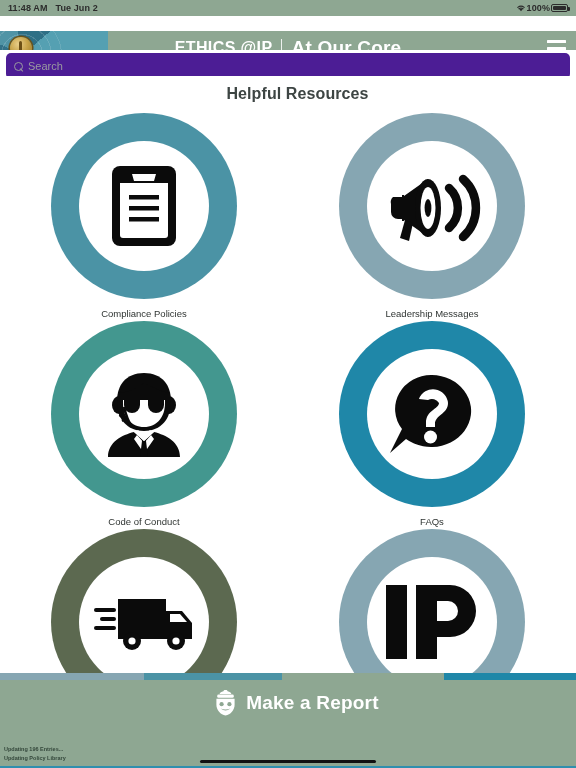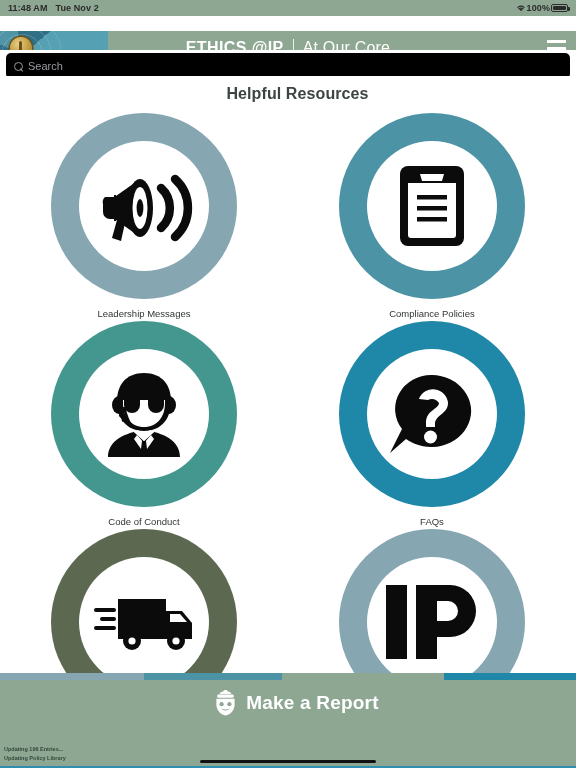--- a/index.html
+++ b/index.html
@@ -57,35 +57,35 @@
     content:""; position:absolute; left:9px; top:4px; width:3px; height:14px;
     background:#6b4f15; border-radius:2px;
   }
   .appbar-titles {
     position:absolute; left:0; right:0; top:0; height:34px;
     display:flex; align-items:center; justify-content:center; gap:9px;
     color:#ffffff; pointer-events:none;
   }
   .title-bold { font-size:16px; font-weight:bold; letter-spacing:.4px; }
   .title-div { width:1px; height:19px; background:rgba(255,255,255,.85); }
-  .title-light { font-size:16px; font-weight:400; letter-spacing:.2px; }
+  .title-light { font-size:19px; font-weight:700; letter-spacing:.2px; }
   .hamburger {
     position:absolute; right:10px; top:9px; width:19px; height:16px;
     display:flex; flex-direction:column; justify-content:space-between;
     cursor:pointer;
   }
   .hamburger span { display:block; height:3px; background:#ffffff; border-radius:.5px; }
 
   
   .searchwrap {
     position:absolute; top:50px; left:0; width:576px; height:26px;
     background:#ffffff; padding:3px 6px;
   }
   .searchbox {
-    width:100%; height:20px; background:#000000; border-radius:5px;
+    width:100%; height:20px; background:#4c1d95; border-radius:5px;
     display:flex; align-items:center; gap:5px; padding:13px 8px;
   }
   .mag { width:9px; height:9px; position:relative; flex:0 0 auto; }
   .mag::before {
     content:""; position:absolute; left:0; top:0; width:7px; height:7px;
     border:1.2px solid #9a9aa0; border-radius:50%;
   }
   .mag::after {
     content:""; position:absolute; left:6px; top:6px; width:4px; height:1.2px;
     background:#9a9aa0; transform:rotate(45deg); transform-origin:left center;
@@ -151,21 +151,21 @@
   }
 </style>
 </head>
 <body>
 
 <div id="app">
 
   <div class="statusbar">
     <div class="sb-left">
       <span>11:48 AM</span>
-      <span>Tue Nov 2</span>
+      <span>Tue Jun 2</span>
     </div>
     <div class="sb-right">
       <span class="wifi-ico">
         <svg width="10" height="8" viewBox="0 0 10 8" class="icon-svg">
           <path d="M5 7.2 L3.3 5.2 Q5 3.9 6.7 5.2 Z" fill="#2b2b2b"></path>
           <path d="M1.8 3.4 Q5 0.9 8.2 3.4" stroke="#2b2b2b" stroke-width="1.1" fill="none" stroke-linecap="round"></path>
           <path d="M2.9 4.7 Q5 3.2 7.1 4.7" stroke="#2b2b2b" stroke-width="1.1" fill="none" stroke-linecap="round"></path>
         </svg>
       </span>
       <span>100%</span>
@@ -198,56 +198,56 @@
       <span class="search-ph">Search</span>
     </div>
   </div>
 
   <div class="content">
     <div class="page-title">Helpful Resources</div>
 
     <div class="grid">
 
       <div class="tile">
+        <div class="ring" style="background: rgb(75, 147, 165);">
+          <div class="inner">
+            <span>
+              <svg width="70" height="86" viewBox="0 0 70 86" class="icon-svg">
+                <rect x="3" y="3" width="64" height="80" rx="8" fill="#0b0b0b"></rect>
+                <rect x="11" y="11" width="48" height="64" rx="3" fill="#ffffff"></rect>
+                <path d="M11 11 L23 11 L25 18 L45 18 L47 11 L59 11 L59 20 L11 20 Z" fill="#0b0b0b"></path>
+                <rect x="20" y="32" width="30" height="4.5" fill="#0b0b0b"></rect>
+                <rect x="20" y="43" width="30" height="4.5" fill="#0b0b0b"></rect>
+                <rect x="20" y="54" width="30" height="4.5" fill="#0b0b0b"></rect>
+              </svg>
+            </span>
+          </div>
+        </div>
+        <div class="tile-label">Compliance Policies</div>
+      </div>
+
+      <div class="tile">
         <div class="ring" style="background: rgb(134, 166, 178);">
           <div class="inner">
             <span>
               <svg width="104" height="78" viewBox="0 0 104 78" class="icon-svg">
                 <path d="M13 30 L24 30 L24 52 L18 52 A7 7 0 0 1 11 45 L11 37 A7 7 0 0 1 13 30 Z" fill="#0b0b0b"></path>
                 <path d="M22 28 L24 28 L24 54 L22 54 Z" fill="#0b0b0b"></path>
                 <path d="M24 29 L48 12 L48 70 L24 53 Z" fill="#0b0b0b"></path>
                 <ellipse cx="48" cy="41" rx="13" ry="29" fill="#0b0b0b"></ellipse>
                 <ellipse cx="48" cy="41" rx="7.5" ry="21" fill="#ffffff"></ellipse>
                 <ellipse cx="48" cy="41" rx="3.4" ry="9" fill="#0b0b0b"></ellipse>
                 <path d="M25 53 L33 56 L29 74 L20 71 Z" fill="#0b0b0b"></path>
                 <path d="M69 21 A27 27 0 0 1 69 61" stroke="#0b0b0b" stroke-width="8.5" fill="none" stroke-linecap="round"></path>
                 <path d="M83 12 A39 39 0 0 1 83 70" stroke="#0b0b0b" stroke-width="8.5" fill="none" stroke-linecap="round"></path>
               </svg>
             </span>
           </div>
         </div>
         <div class="tile-label">Leadership Messages</div>
-      </div>
-
-      <div class="tile">
-        <div class="ring" style="background: rgb(75, 147, 165);">
-          <div class="inner">
-            <span>
-              <svg width="70" height="86" viewBox="0 0 70 86" class="icon-svg">
-                <rect x="3" y="3" width="64" height="80" rx="8" fill="#0b0b0b"></rect>
-                <rect x="11" y="11" width="48" height="64" rx="3" fill="#ffffff"></rect>
-                <path d="M11 11 L23 11 L25 18 L45 18 L47 11 L59 11 L59 20 L11 20 Z" fill="#0b0b0b"></path>
-                <rect x="20" y="32" width="30" height="4.5" fill="#0b0b0b"></rect>
-                <rect x="20" y="43" width="30" height="4.5" fill="#0b0b0b"></rect>
-                <rect x="20" y="54" width="30" height="4.5" fill="#0b0b0b"></rect>
-              </svg>
-            </span>
-          </div>
-        </div>
-        <div class="tile-label">Compliance Policies</div>
       </div>
 
       <div class="tile">
         <div class="ring" style="background: rgb(67, 151, 143);">
           <div class="inner">
             <span>
               <svg width="88" height="90" viewBox="0 0 88 90" class="icon-svg">
                 <ellipse cx="19" cy="36" rx="7" ry="9" fill="#0b0b0b"></ellipse>
                 <ellipse cx="69" cy="36" rx="7" ry="9" fill="#0b0b0b"></ellipse>
                 <path d="M44 4 C26 4 17 16 17 32 C17 50 27 62 44 62 C61 62 71 50 71 32 C71 16 62 4 44 4 Z" fill="#0b0b0b"></path>

